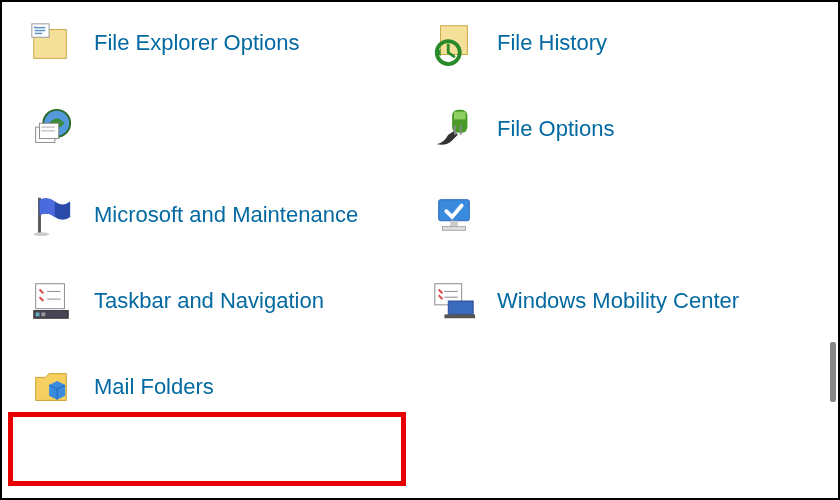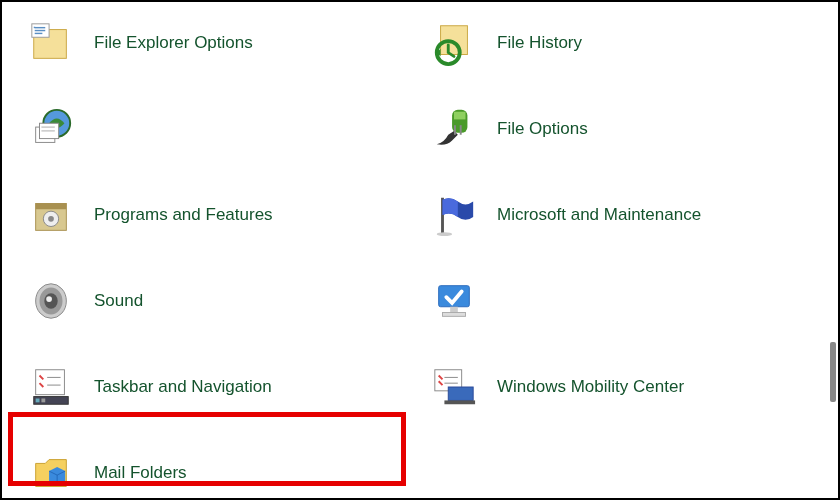--- a/index.html
+++ b/index.html
@@ -28,22 +28,22 @@
     }
     .icon-wrap {
       width: 50px;
       height: 50px;
       display: flex;
       align-items: center;
       justify-content: center;
       flex-shrink: 0;
     }
     .label {
-      color: #14532d;
-      font-size: 17px;
+      color: #0369a1;
+      font-size: 22px;
       font-weight: 400;
     }
     .highlight {
       position: absolute;
       top: 410px;
       left: 6px;
       width: 398px;
       height: 74px;
       border: 5px solid #e60000;
       pointer-events: none;
@@ -111,55 +111,33 @@
         <rect x="22" y="4" width="16" height="24" rx="6" fill="#4a9a2a"></rect>
         <rect x="24" y="6" width="12" height="8" fill="#8fd060"></rect>
         <path d="M6 40 Q14 38 18 30 L24 26 L28 30 L22 36 Q16 42 6 40" fill="#333"></path>
         <line x1="25" y1="20" x2="25" y2="30" stroke="#888" stroke-width="2"></line>
         <line x1="31" y1="20" x2="31" y2="30" stroke="#888" stroke-width="2"></line>
       </svg>
     </div>
     <span class="label">File Options</span>
   </div>
 
-  <div class="item">
-    <div class="icon-wrap">
-      <svg width="46" height="46" viewBox="0 0 48 48">
-        <rect x="8" y="12" width="32" height="28" fill="#d8c890" stroke="#a89050"></rect>
-        <rect x="8" y="12" width="32" height="6" fill="#a89050"></rect>
-        <circle cx="24" cy="28" r="8" fill="#eee" stroke="#888"></circle>
-        <circle cx="24" cy="28" r="3" fill="#888"></circle>
-      </svg>
-    </div>
-    <span class="label">Programs and Features</span>
-  </div>
 
   <div class="item">
     <div class="icon-wrap">
       <svg width="46" height="46" viewBox="0 0 48 48">
         <line x1="12" y1="6" x2="12" y2="44" stroke="#555" stroke-width="3"></line>
         <path d="M12 8 Q20 4 28 10 Q36 16 44 10 L44 26 Q36 32 28 26 Q20 20 12 24 Z" fill="#2a4aaa"></path>
         <path d="M12 8 Q20 4 28 10 L28 26 Q20 20 12 24 Z" fill="#4a6add"></path>
         <ellipse cx="14" cy="44" rx="8" ry="2" fill="#ccc"></ellipse>
       </svg>
     </div>
     <span class="label">Microsoft and Maintenance</span>
   </div>
 
-  <div class="item">
-    <div class="icon-wrap">
-      <svg width="46" height="46" viewBox="0 0 48 48">
-        <ellipse cx="24" cy="24" rx="16" ry="18" fill="#ccc" stroke="#888"></ellipse>
-        <ellipse cx="24" cy="24" rx="12" ry="14" fill="#999"></ellipse>
-        <ellipse cx="24" cy="24" rx="7" ry="8" fill="#555"></ellipse>
-        <ellipse cx="22" cy="22" rx="3" ry="3" fill="#eee"></ellipse>
-      </svg>
-    </div>
-    <span class="label">Sound</span>
-  </div>
 
   <div class="item">
     <div class="icon-wrap">
       <svg width="46" height="46" viewBox="0 0 48 48">
         <rect x="8" y="8" width="32" height="22" rx="2" fill="#3a8add" stroke="#2a6abb"></rect>
         <path d="M16 20 L22 26 L32 14" fill="none" stroke="#fff" stroke-width="4" stroke-linecap="round"></path>
         <rect x="20" y="30" width="8" height="6" fill="#ccc"></rect>
         <rect x="12" y="36" width="24" height="4" fill="#ddd" stroke="#aaa"></rect>
       </svg>
     </div>

